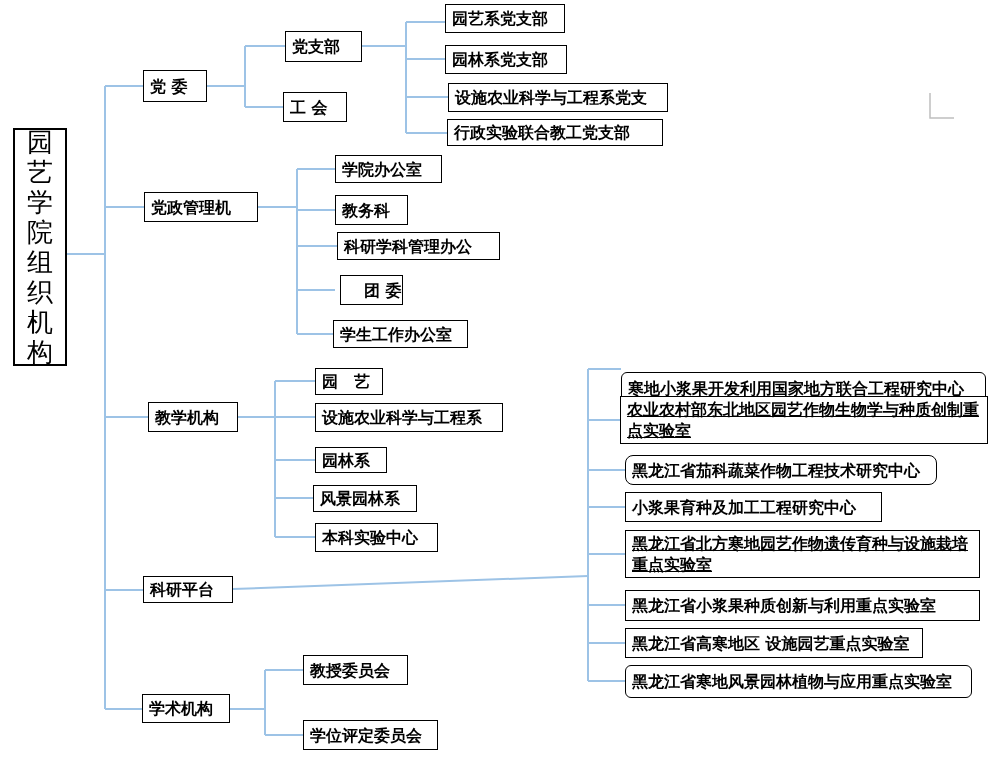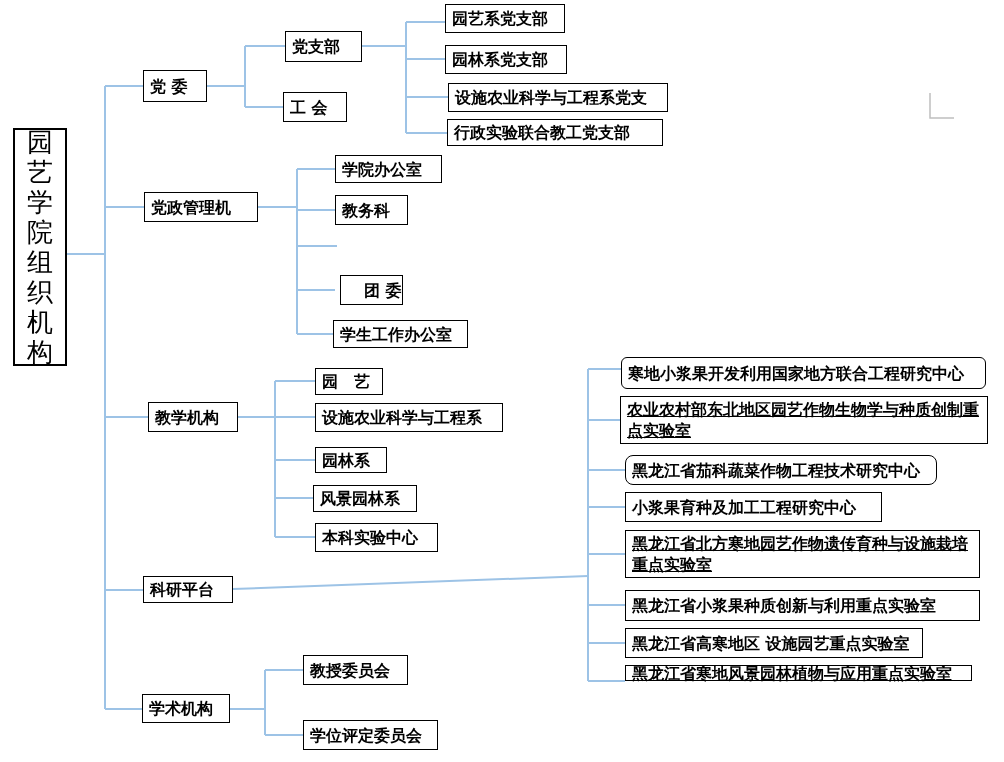--- a/index.html
+++ b/index.html
@@ -117,34 +117,35 @@
   <div class="box" style="left:285px;top:31px;width:77px;height:31px;">党支部</div>
   <div class="box" style="left:283px;top:92px;width:64px;height:30px;">工 会</div>
 
   <div class="box" style="left:445px;top:4px;width:120px;height:29px;">园艺系党支部</div>
   <div class="box" style="left:445px;top:45px;width:122px;height:29px;">园林系党支部</div>
   <div class="box" style="left:448px;top:83px;width:220px;height:29px;">设施农业科学与工程系党支</div>
   <div class="box" style="left:447px;top:119px;width:216px;height:27px;">行政实验联合教工党支部</div>
 
   <div class="box" style="left:335px;top:155px;width:107px;height:28px;">学院办公室</div>
   <div class="box" style="left:335px;top:195px;width:73px;height:30px;">教务科</div>
+  <div class="box" style="left:337px;top:232px;width:163px;height:28px;">科研学科管理办公</div>
   <div class="box" style="left:340px;top:275px;width:63px;height:30px;padding-left:23px;">团 委</div>
   <div class="box" style="left:333px;top:320px;width:135px;height:28px;">学生工作办公室</div>
 
   <div class="box" style="left:315px;top:368px;width:68px;height:27px;">园　艺</div>
   <div class="box" style="left:315px;top:403px;width:188px;height:29px;">设施农业科学与工程系</div>
   <div class="box" style="left:315px;top:447px;width:72px;height:26px;">园林系</div>
   <div class="box" style="left:313px;top:485px;width:104px;height:27px;font-family:Liberation Serif, serif;">风景园林系</div>
   <div class="box" style="left:315px;top:523px;width:123px;height:29px;">本科实验中心</div>
 
-  <div class="box" style="left:621px;top:357px;width:365px;height:32px;border-radius:6px;">寒地小浆果开发利用国家地方联合工程研究中心</div>
+  <div class="box" style="left:621px;top:372px;width:365px;height:32px;border-radius:6px;">寒地小浆果开发利用国家地方联合工程研究中心</div>
   <div class="box wrap" style="left:620px;top:396px;width:368px;height:48px;">农业农村部东北地区园艺作物生物学与种质创制重点实验室</div>
   <div class="box" style="left:625px;top:455px;width:312px;height:30px;border-radius:8px;">黑龙江省茄科蔬菜作物工程技术研究中心</div>
   <div class="box" style="left:625px;top:492px;width:257px;height:30px;">小浆果育种及加工工程研究中心</div>
   <div class="box wrap" style="left:625px;top:530px;width:355px;height:48px;">黑龙江省北方寒地园艺作物遗传育种与设施栽培重点实验室</div>
   <div class="box" style="left:625px;top:590px;width:355px;height:31px;">黑龙江省小浆果种质创新与利用重点实验室</div>
   <div class="box" style="left:625px;top:628px;width:298px;height:30px;">黑龙江省高寒地区 设施园艺重点实验室</div>
-  <div class="box" style="left:625px;top:665px;width:347px;height:16px;">黑龙江省寒地风景园林植物与应用重点实验室</div>
+  <div class="box" style="left:625px;top:665px;width:347px;height:33px;border-radius:6px;">黑龙江省寒地风景园林植物与应用重点实验室</div>
 
   <div class="box" style="left:303px;top:655px;width:105px;height:30px;">教授委员会</div>
   <div class="box" style="left:303px;top:720px;width:135px;height:30px;">学位评定委员会</div>
 
 </div>
 
 </body></html>

